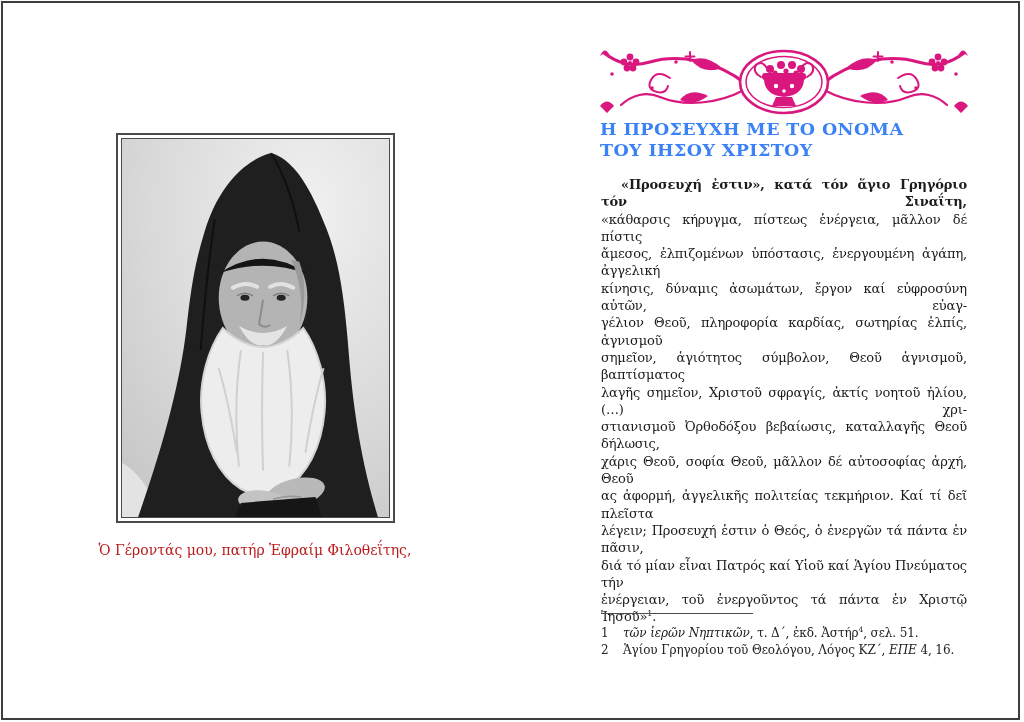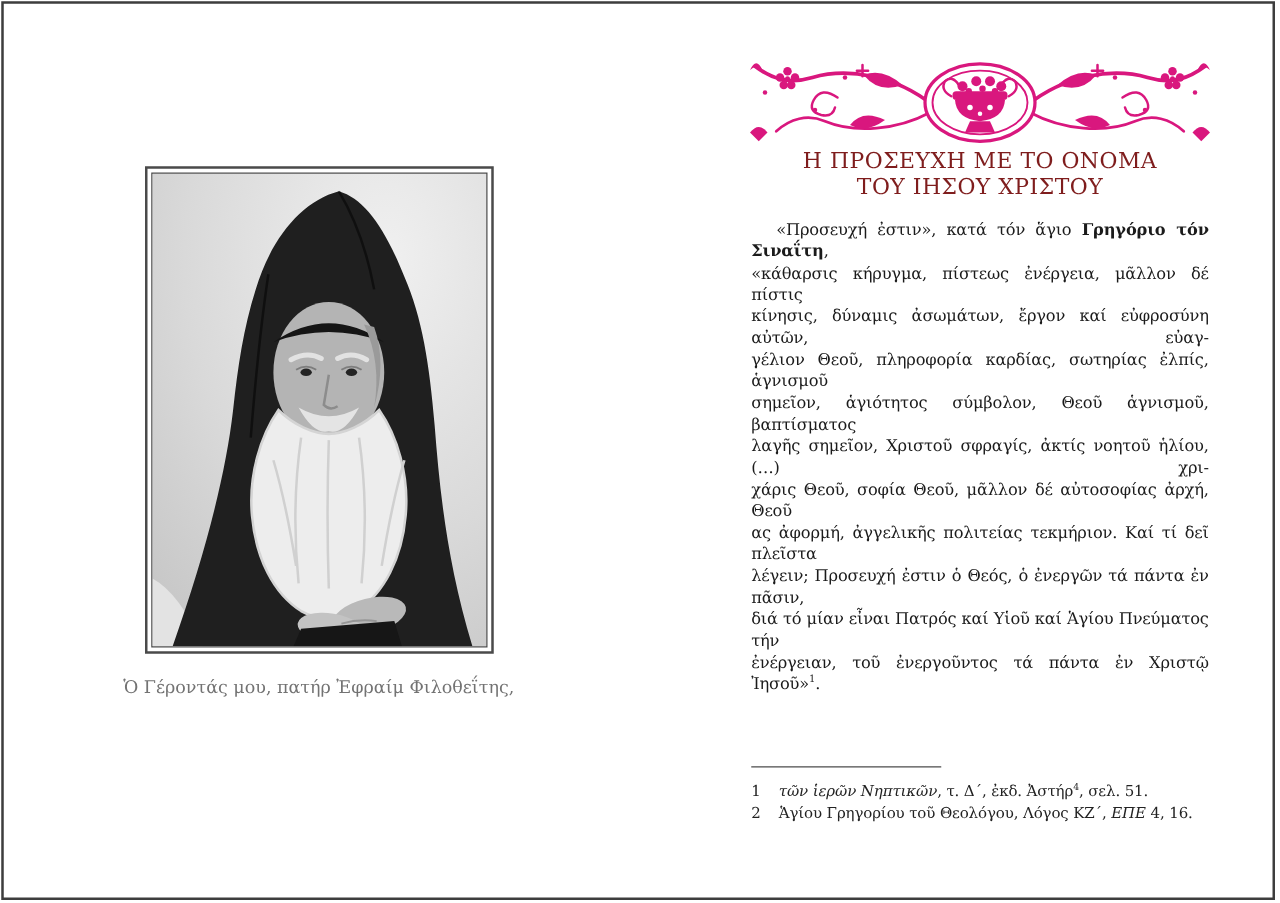--- a/index.html
+++ b/index.html
@@ -6,32 +6,32 @@
   .page{position:relative;width:1024px;height:722px;background:#fff;overflow:hidden;
         font-family:"DejaVu Serif","Liberation Serif",serif;color:#1c1c1c;}
   .frame{position:absolute;left:1px;top:1px;right:4px;bottom:2px;border:2px solid #3d3d3d;pointer-events:none;}
 
   
   .photo-frame{position:absolute;left:116px;top:133px;width:279px;height:390px;
                box-sizing:border-box;border:2px solid #4a4a4a;padding:3px;background:#fff;}
   .photo-inner{width:100%;height:100%;box-sizing:border-box;border:1px solid #4a4a4a;overflow:hidden;}
   .photo-inner svg{display:block;width:100%;height:100%;}
   .caption{position:absolute;left:20px;top:537px;width:470px;text-align:center;
-           font-size:14px;line-height:27px;color:#737373;}
+           font-size:14px;line-height:27px;color:#b91c1c;}
 
   
   .ornament{position:absolute;left:600px;top:44px;width:368px;height:74px;}
   .ornament svg{display:block;width:100%;height:100%;}
-  .title{position:absolute;left:600px;top:119px;width:368px;text-align:center;
-         font-weight:normal;font-size:17.5px;line-height:21px;letter-spacing:.4px;color:#7f1d1d;}
+  .title{position:absolute;left:600px;top:119px;width:368px;text-align:left;
+         font-weight:bold;font-size:17.5px;line-height:21px;letter-spacing:.4px;color:#3b82f6;}
   .body{position:absolute;left:601px;top:176px;width:366px;font-size:13px;
         line-height:17.3px;letter-spacing:-.15px;color:#1b1b1b;}
   .line{text-align:justify;text-align-last:justify;white-space:normal;}
   .line.nojust{text-align-last:left;}
-  .line.indent{text-indent:20px;}
+  .line.indent{text-indent:20px;font-weight:bold;}
   sup{font-size:62%;vertical-align:super;line-height:0;}
   .fnrule{position:absolute;left:601px;top:613px;width:152px;border-top:1.5px solid #4c4c4c;}
   .footnotes{position:absolute;left:601px;top:625px;width:366px;font-size:12px;
              line-height:17px;letter-spacing:-.1px;color:#222;}
   .fn{display:flex;}
   .fn-num{width:22px;flex:0 0 22px;}
   .fn-text{flex:1;}
 </style>
 </head>
 <body>
@@ -138,24 +138,26 @@
     </div>
 
     <div class="title">
       <div>Η ΠΡΟΣΕΥΧΗ ΜΕ ΤΟ ΟΝΟΜΑ</div>
       <div>ΤΟΥ ΙΗΣΟΥ ΧΡΙΣΤΟΥ</div>
     </div>
 
     <div class="body" id="bodytext">
         <div class="line indent">«Προσευχή ἐστιν», κατά τόν ἅγιο <b>Γρηγόριο τόν Σιναΐτη</b>,</div>
         <div class="line">«κάθαρσις κήρυγμα, πίστεως ἐνέργεια, μᾶλλον δέ πίστις</div>
+        <div class="line">ἄμεσος, ἐλπιζομένων ὑπόστασις, ἐνεργουμένη ἀγάπη, ἀγγελική</div>
         <div class="line">κίνησις, δύναμις ἀσωμάτων, ἔργον καί εὐφροσύνη αὐτῶν, εὐαγ-</div>
         <div class="line">γέλιον Θεοῦ, πληροφορία καρδίας, σωτηρίας ἐλπίς, ἁγνισμοῦ</div>
         <div class="line">σημεῖον, ἁγιότητος σύμβολον, Θεοῦ ἁγνισμοῦ, βαπτίσματος</div>
         <div class="line">λαγῆς σημεῖον, Χριστοῦ σφραγίς, ἀκτίς νοητοῦ ἡλίου, (…) χρι-</div>
+        <div class="line">στιανισμοῦ Ὀρθοδόξου βεβαίωσις, καταλλαγῆς Θεοῦ δήλωσις,</div>
         <div class="line">χάρις Θεοῦ, σοφία Θεοῦ, μᾶλλον δέ αὐτοσοφίας ἀρχή, Θεοῦ</div>
         <div class="line">ας ἀφορμή, ἀγγελικῆς πολιτείας τεκμήριον. Καί τί δεῖ πλεῖστα</div>
         <div class="line">λέγειν; Προσευχή ἐστιν ὁ Θεός, ὁ ἐνεργῶν τά πάντα ἐν πᾶσιν,</div>
         <div class="line">διά τό μίαν εἶναι Πατρός καί Υἱοῦ καί Ἁγίου Πνεύματος τήν</div>
         <div class="line nojust">ἐνέργειαν, τοῦ ἐνεργοῦντος τά πάντα ἐν Χριστῷ Ἰησοῦ»<sup>1</sup>.</div>
       </div>
 
     <div class="fnrule"></div>
     <div class="footnotes" id="footnotes">
         <div class="fn">

